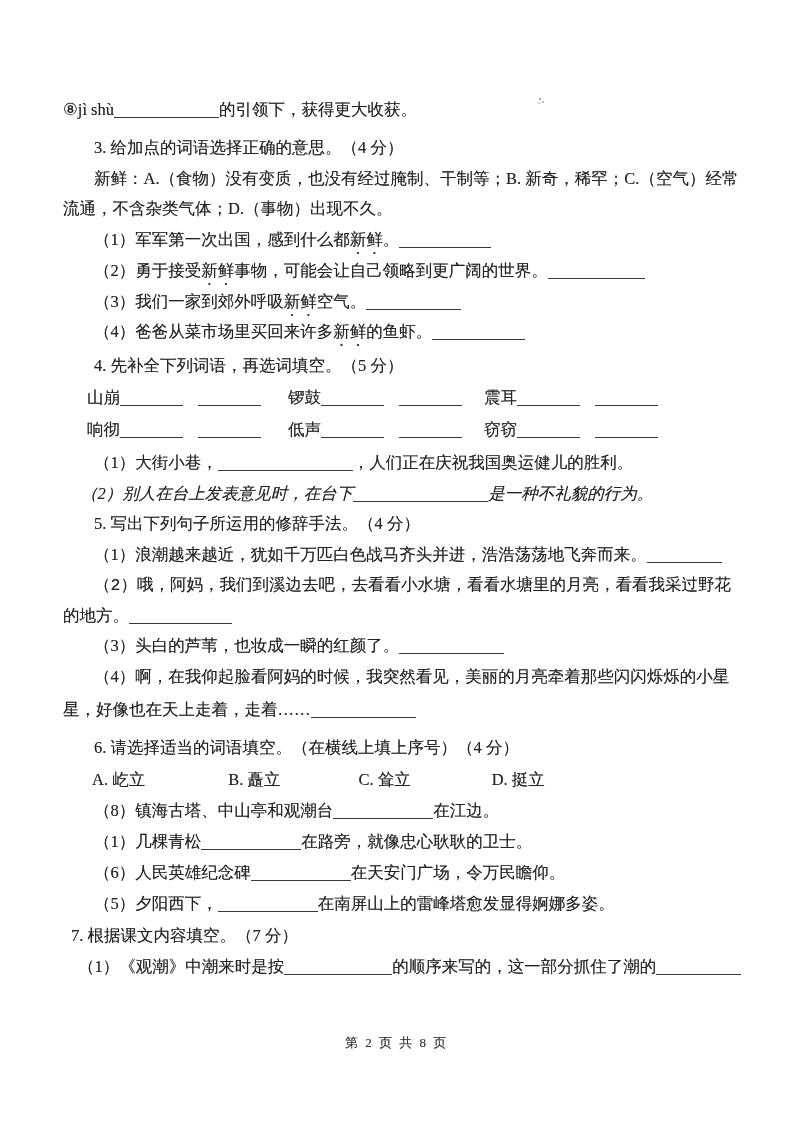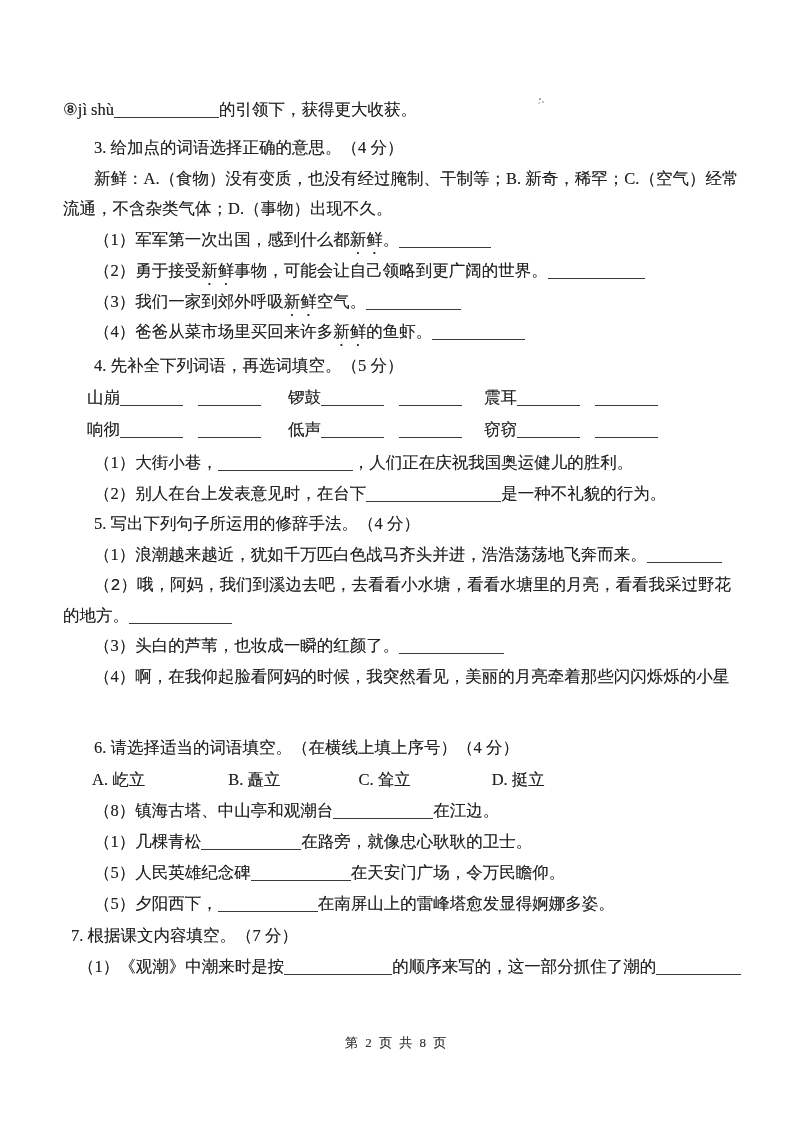--- a/index.html
+++ b/index.html
@@ -60,31 +60,32 @@
       <div class="line" style="top: 169px; left: 31px;"><span class="t">新鲜：A.（食物）没有变质，也没有经过腌制、干制等；B. 新奇，稀罕；C.（空气）经常</span></div>
       <div class="line" style="top: 199px; left: 0px;"><span class="t">流通，不含杂类气体；D.（事物）出现不久。</span></div>
       <div class="line" style="top: 230px; left: 31px;"><span class="t">（1）军军第一次出国，感到什么都</span><span class="t em">新鲜</span><span class="t">。</span><span class="blank" style="width: 92px;"></span></div>
       <div class="line" style="top: 261px; left: 31px;"><span class="t">（2）勇于接受</span><span class="t em">新鲜</span><span class="t">事物，可能会让自己领略到更广阔的世界。</span><span class="blank" style="width: 97px;"></span></div>
       <div class="line" style="top: 292px; left: 31px;"><span class="t">（3）我们一家到郊外呼吸</span><span class="t em">新鲜</span><span class="t">空气。</span><span class="blank" style="width: 95px;"></span></div>
       <div class="line" style="top: 322px; left: 31px;"><span class="t">（4）爸爸从菜市场里买回来许多</span><span class="t em">新鲜</span><span class="t">的鱼虾。</span><span class="blank" style="width: 93px;"></span></div>
       <div class="line" style="top: 356px; left: 31px;"><span class="t">4. 先补全下列词语，再选词填空。（5 分）</span></div>
       <div class="line" style="top: 388px; left: 24px;"><span class="t">山崩</span><span class="blank" style="width: 63px;"></span><span class="sp" style="width: 15px;"></span><span class="blank" style="width: 63px;"></span><span class="sp" style="width: 27px;"></span><span class="t">锣鼓</span><span class="blank" style="width: 63px;"></span><span class="sp" style="width: 15px;"></span><span class="blank" style="width: 63px;"></span><span class="sp" style="width: 22px;"></span><span class="t">震耳</span><span class="blank" style="width: 63px;"></span><span class="sp" style="width: 15px;"></span><span class="blank" style="width: 63px;"></span></div>
       <div class="line" style="top: 420px; left: 24px;"><span class="t">响彻</span><span class="blank" style="width: 63px;"></span><span class="sp" style="width: 15px;"></span><span class="blank" style="width: 63px;"></span><span class="sp" style="width: 27px;"></span><span class="t">低声</span><span class="blank" style="width: 63px;"></span><span class="sp" style="width: 15px;"></span><span class="blank" style="width: 63px;"></span><span class="sp" style="width: 22px;"></span><span class="t">窃窃</span><span class="blank" style="width: 63px;"></span><span class="sp" style="width: 15px;"></span><span class="blank" style="width: 63px;"></span></div>
       <div class="line" style="top: 453px; left: 31px;"><span class="t">（1）大街小巷，</span><span class="blank" style="width: 135px;"></span><span class="t">，人们正在庆祝我国奥运健儿的胜利。</span></div>
-      <div class="line" style="top: 484px; left: 31px;"><span class="t">（2）别人在台上发表意见时，在台下</span><span class="blank" style="width: 135px;"></span><span class="t">是一种不礼貌的行为。</span></div>
+      <div class="line" style="top: 484px; left: 18px; font-style: italic;"><span class="t">（2）别人在台上发表意见时，在台下</span><span class="blank" style="width: 135px;"></span><span class="t">是一种不礼貌的行为。</span></div>
       <div class="line" style="top: 514px; left: 31px;"><span class="t">5. 写出下列句子所运用的修辞手法。（4 分）</span></div>
       <div class="line" style="top: 545px; left: 31px;"><span class="t">（1）浪潮越来越近，犹如千万匹白色战马齐头并进，浩浩荡荡地飞奔而来。</span><span class="blank" style="width: 75px;"></span></div>
       <div class="line" style="top: 576px; left: 31px; font-family: Liberation Mono, monospace;"><span class="t">（2）哦，阿妈，我们到溪边去吧，去看看小水塘，看看水塘里的月亮，看看我采过野花</span></div>
       <div class="line" style="top: 606px; left: 0px; text-align: center;"><span class="t">的地方。</span><span class="blank" style="width: 103px;"></span></div>
       <div class="line" style="top: 636px; left: 31px;"><span class="t">（3）头白的芦苇，也妆成一瞬的红颜了。</span><span class="blank" style="width: 105px;"></span></div>
       <div class="line" style="top: 667px; left: 31px;"><span class="t">（4）啊，在我仰起脸看阿妈的时候，我突然看见，美丽的月亮牵着那些闪闪烁烁的小星</span></div>
+      <div class="line" style="top: 700px; left: 0px;"><span class="t">星，好像也在天上走着，走着……</span><span class="blank" style="width: 105px;"></span></div>
       <div class="line" style="top: 738px; left: 31px;"><span class="t">6. 请选择适当的词语填空。（在横线上填上序号）（4 分）</span></div>
       <div class="line" style="top: 770px; left: 29px;"><span class="t">A. 屹立</span><span class="sp" style="width: 83px;"></span><span class="t">B. 矗立</span><span class="sp" style="width: 78px;"></span><span class="t">C. 耸立</span><span class="sp" style="width: 81px;"></span><span class="t">D. 挺立</span></div>
       <div class="line" style="top: 801px; left: 31px;"><span class="t">（8）镇海古塔、中山亭和观潮台</span><span class="blank" style="width: 100px;"></span><span class="t">在江边。</span></div>
       <div class="line" style="top: 832px; left: 31px;"><span class="t">（1）几棵青松</span><span class="blank" style="width: 100px;"></span><span class="t">在路旁，就像忠心耿耿的卫士。</span></div>
-      <div class="line" style="top: 863px; left: 31px;"><span class="t">（5）人民英雄纪念碑</span><span class="blank" style="width: 100px;"></span><span class="t">在天安门广场，令万民瞻仰。</span></div>
+      <div class="line" style="top: 863px; left: 31px;"><span class="t">（6）人民英雄纪念碑</span><span class="blank" style="width: 100px;"></span><span class="t">在天安门广场，令万民瞻仰。</span></div>
       <div class="line" style="top: 894px; left: 31px;"><span class="t">（5）夕阳西下，</span><span class="blank" style="width: 100px;"></span><span class="t">在南屏山上的雷峰塔愈发显得婀娜多姿。</span></div>
       <div class="line" style="top: 926px; left: 8px;"><span class="t">7. 根据课文内容填空。（7 分）</span></div>
       <div class="line" style="top: 957px; left: 15px;"><span class="t">（1）《观潮》中潮来时是按</span><span class="blank" style="width: 108px;"></span><span class="t">的顺序来写的，这一部分抓住了潮的</span><span class="blank" style="width: 85px;"></span></div>
     </div>
   <div class="speck"></div>
   <div class="footer">第 2 页 共 8 页</div>
 </div>
 
 </body></html>

